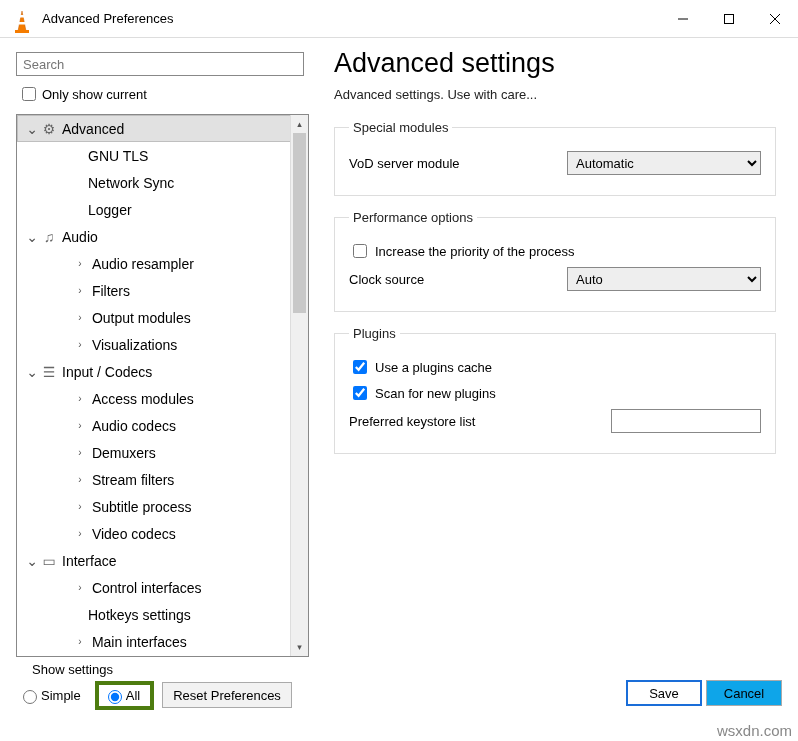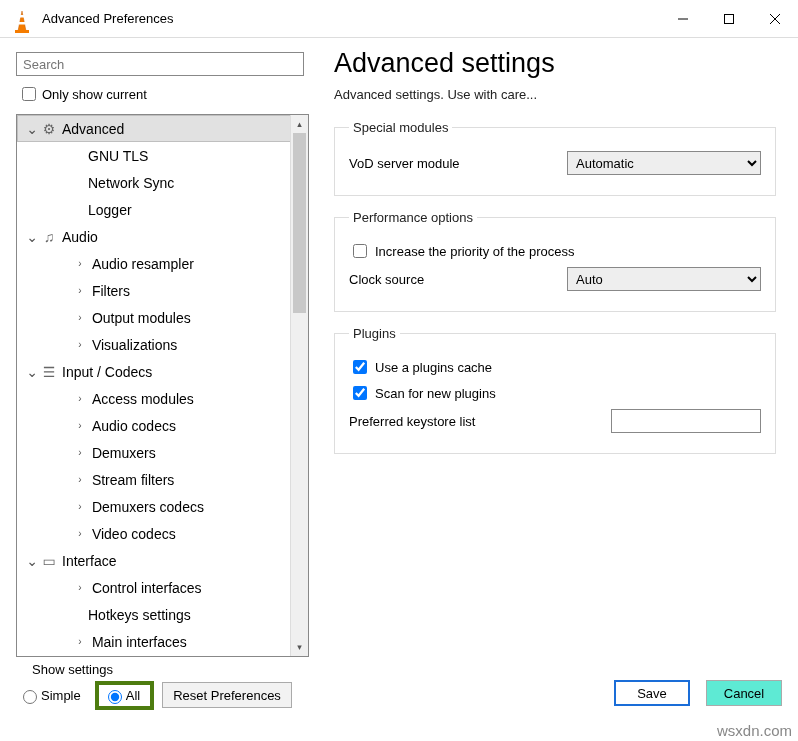--- a/index.html
+++ b/index.html
@@ -46,22 +46,22 @@
 .cbrow { display: flex; align-items: center; margin: 6px 0; font-size: 13px; }
 .cbrow input { margin-right: 8px; width: 14px; height: 14px; }
 
 .footer { height: 56px; display: flex; align-items: center; padding: 0 32px 0 16px; position: relative; }
 .showset { font-size: 13px; position: absolute; left: 32px; top: 2px; }
 .radios { display: flex; align-items: center; gap: 6px; margin-top: 14px; margin-left: 2px; }
 .radio { display: flex; align-items: center; font-size: 13px; }
 .radio input { width: 14px; height: 14px; margin-right: 4px; }
 .red-box { border: 4px solid #4d7c0f; padding: 2px 10px 2px 4px; display: flex; align-items: center; margin-left: 8px; }
 .reset { margin-left: 8px; height: 26px; border: 1px solid #aaa; background: #f2f2f2; font-size: 13px; padding: 0 10px; margin-top: 14px; }
-.okcancel { position: absolute; right: 16px; bottom: 10px; display: flex; gap: 16px; }
-.okcancel button { width: 76px; height: 26px; border: 1px solid #aaa; background: #5eead4; font-size: 13px; }
+.okcancel { position: absolute; right: 16px; bottom: 10px; display: flex; gap: 4px; }
+.okcancel button { width: 76px; height: 26px; border: 1px solid #aaa; background: #0ea5e9; font-size: 13px; }
 .okcancel .save { border: 2px solid #1a6dd8; background: #fff; }
 
 .watermark { position: absolute; right: 6px; bottom: 2px; font-size: 15px; color: #888; }
 </style>
 </head>
 <body>
 
 <div class="titlebar">
   <span class="app-icon">
     <svg viewBox="0 0 20 26">
@@ -126,21 +126,21 @@
 
         <li class="group">
           <span class="chev">⌄</span>
           <span class="grpicon">☰</span>
           <span class="lbl">Input / Codecs</span>
         </li>
         <li class="sub"><span class="chev small">›</span>&nbsp;<span>Access modules</span></li>
         <li class="sub"><span class="chev small">›</span>&nbsp;<span>Audio codecs</span></li>
         <li class="sub"><span class="chev small">›</span>&nbsp;<span>Demuxers</span></li>
         <li class="sub"><span class="chev small">›</span>&nbsp;<span>Stream filters</span></li>
-        <li class="sub"><span class="chev small">›</span>&nbsp;<span>Demuxers codecs</span></li>
+        <li class="sub"><span class="chev small">›</span>&nbsp;<span>Subtitle process</span></li>
         <li class="sub"><span class="chev small">›</span>&nbsp;<span>Video codecs</span></li>
 
         <li class="group">
           <span class="chev">⌄</span>
           <span class="grpicon">▭</span>
           <span class="lbl">Interface</span>
         </li>
         <li class="sub"><span class="chev small">›</span>&nbsp;<span>Control interfaces</span></li>
         <li class="leaf">
             <span>Hotkeys settings</span>

